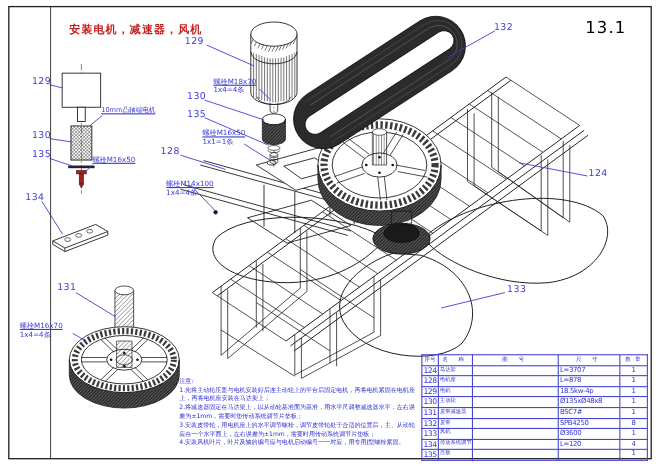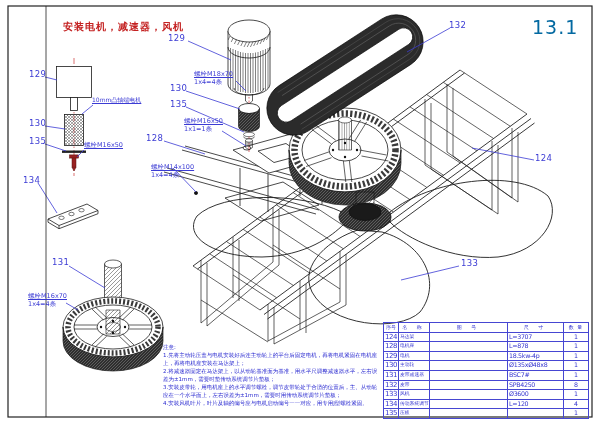--- a/index.html
+++ b/index.html
@@ -4,21 +4,21 @@
 <style>
   html,body{margin:0;padding:0;background:#e8e8e8;}
   .stage{position:relative;width:600px;height:424px;background:#ffffff;font-family:"DejaVu Sans",sans-serif;overflow:hidden;}
   .stage svg{position:absolute;left:0;top:0;z-index:1;}
   .ov{position:absolute;z-index:3;white-space:nowrap;}
   .callout{color:#3b3bd4;font-size:8.5px;letter-spacing:.4px;}
   .spec{color:#3b3bd4;font-size:6.5px;line-height:1.3;}
   .spec .u{text-decoration:underline;}
   .tiny{color:#3b3bd4;font-size:6px;text-decoration:underline;}
   .title{color:#c42222;font-weight:bold;font-size:10px;letter-spacing:1px;}
-  .fig{color:#0369a1;font-size:19px;letter-spacing:1px;}
+  .fig{color:#000000;font-size:15px;letter-spacing:1px;}
   .notes{position:absolute;left:163px;top:344px;width:218px;z-index:3;color:#2a2ad0;font-size:5.5px;line-height:1.45;}
   .notes div{margin:0;}
   table.bom{position:absolute;left:383px;top:322px;width:205px;z-index:3;border-collapse:collapse;table-layout:fixed;color:#3535cf;}
   table.bom th,table.bom td{border:1px solid #4646d2;padding:0 1px;overflow:hidden;white-space:nowrap;font-weight:normal;height:8.6px;line-height:8.6px;}
   table.bom th{font-size:5px;text-align:center;}
   th.sp{letter-spacing:4px;}
   th.sp2{letter-spacing:1px;}
   td.no{font-size:7px;letter-spacing:-0.5px;}
   td.nm{font-size:4.8px;}
   td.dw{font-size:5px;}
@@ -220,21 +220,21 @@
   <div class="u">螺栓M16x50</div>
 </div>
 <div class="ov spec" style="left:184px;top:117px">
   <div class="u">螺栓M16x50</div>
   <div>1x1=1条</div>
 </div>
 <div class="ov spec" style="left:151px;top:163px">
   <div class="u">螺栓M14x100</div>
   <div>1x4=4条</div>
 </div>
-<div class="ov spec" style="left:28px;top:292px">
+<div class="ov spec" style="left:18px;top:292px">
   <div class="u">螺栓M16x70</div>
   <div>1x4=4条</div>
 </div>
 
 <div class="notes">
   <div>注意:</div>
   <div>1.先将主动轮压盖与电机安装好后连主动轮上的平台后固定电机，再将电机紧固在电机座上，再将电机座安装在马达架上；</div>
   <div>2.将减速器固定在马达架上，以从动轮基准面为基准，用水平尺调整减速器水平，左右误差为±1mm，需要时垫传动系统调节片垫板；</div>
   <div>3.安装皮带轮，用电机座上的水平调节螺栓，调节皮带轮处于合适的位置后，主、从动轮应在一个水平面上，左右误差为±1mm，需要时用传动系统调节片垫板；</div>
   <div>4.安装风机叶片，叶片及轴的编号应与电机启动编号一一对应，用专用J型螺栓紧固。</div>

